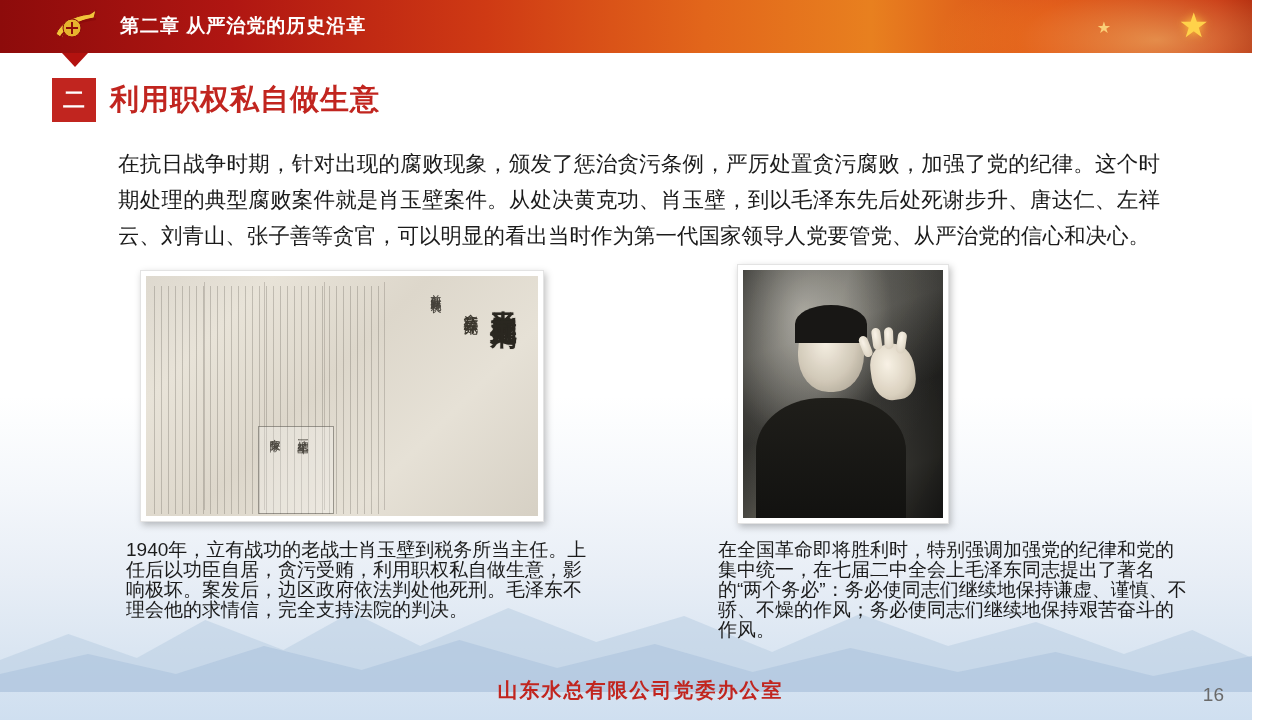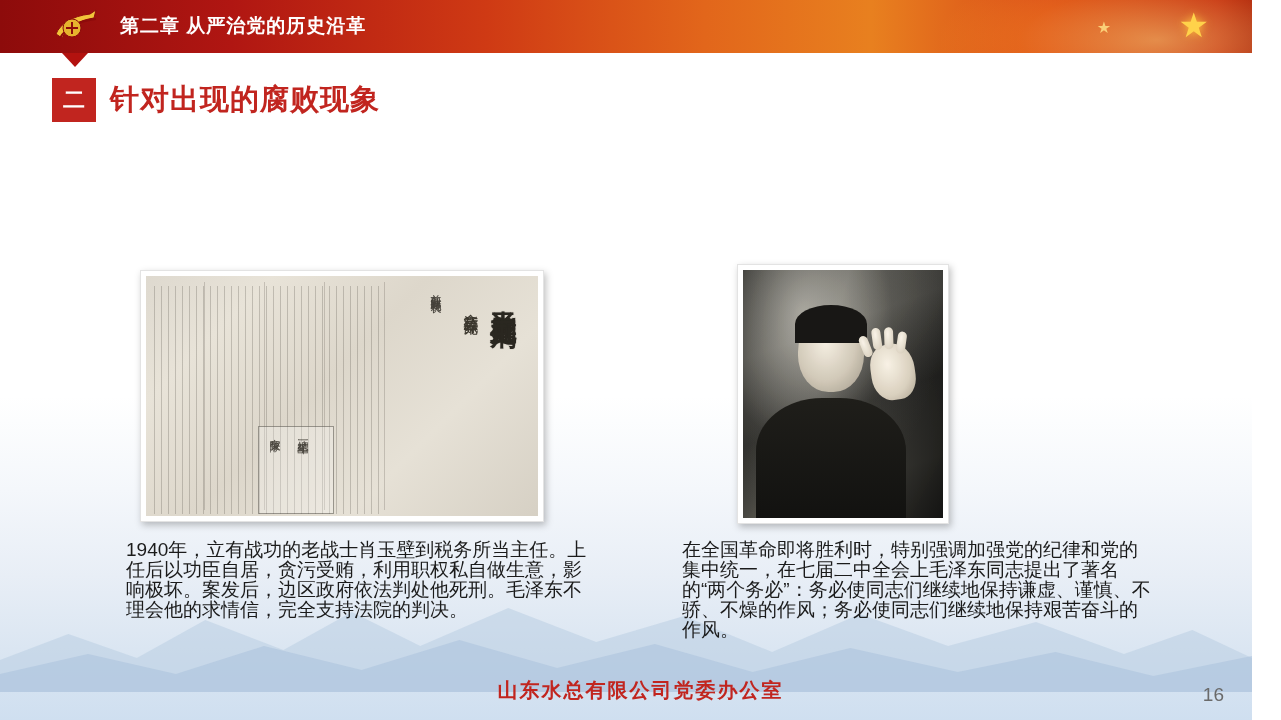--- a/index.html
+++ b/index.html
@@ -263,21 +263,21 @@
   }
 
   
   .caption {
     position: absolute;
     font-size: 19px;
     line-height: 20px;
     color: #1b1b1b;
   }
   #caption-left  { left: 126px; top: 540px; width: 470px; }
-  #caption-right { left: 682px; top: 540px; width: 470px; }
+  #caption-right { left: 718px; top: 540px; width: 470px; }
 
   
   .footer-band {
     position: absolute;
     left: 0; bottom: 0;
     width: 1281px;
     height: 34px;
     background: rgba(255,255,255,.0);
   }
   .footer-text {
@@ -324,23 +324,24 @@
       </svg>
     </div>
     <div class="header-title">第二章  从严治党的历史沿革</div>
     <div class="header-star">★</div>
     <div class="header-star2">★</div>
   </div>
   <div class="header-notch"></div>
 
   <div class="section-head">
     <div class="sec-badge">二</div>
-    <div class="sec-title">针对出现的腐败现象</div>
-  </div>
-
+    <div class="sec-title">利用职权私自做生意</div>
+  </div>
+
+  <div class="body-text">在抗日战争时期，针对出现的腐败现象，颁发了惩治贪污条例，严厉处置贪污腐败，加强了党的纪律。这个时期处理的典型腐败案件就是肖玉壁案件。从处决黄克功、肖玉壁，到以毛泽东先后处死谢步升、唐达仁、左祥云、刘青山、张子善等贪官，可以明显的看出当时作为第一代国家领导人党要管党、从严治党的信心和决心。</div>
 
   <div class="photo" id="photo-left">
     <div class="inner">
       <div class="newspaper">
         <div class="np-lines"></div>
         <div class="np-col" style="left:58px;"></div>
         <div class="np-col" style="left:118px;"></div>
         <div class="np-col" style="left:178px;"></div>
         <div class="np-col" style="left:238px;"></div>
         <div class="np-box"></div>

